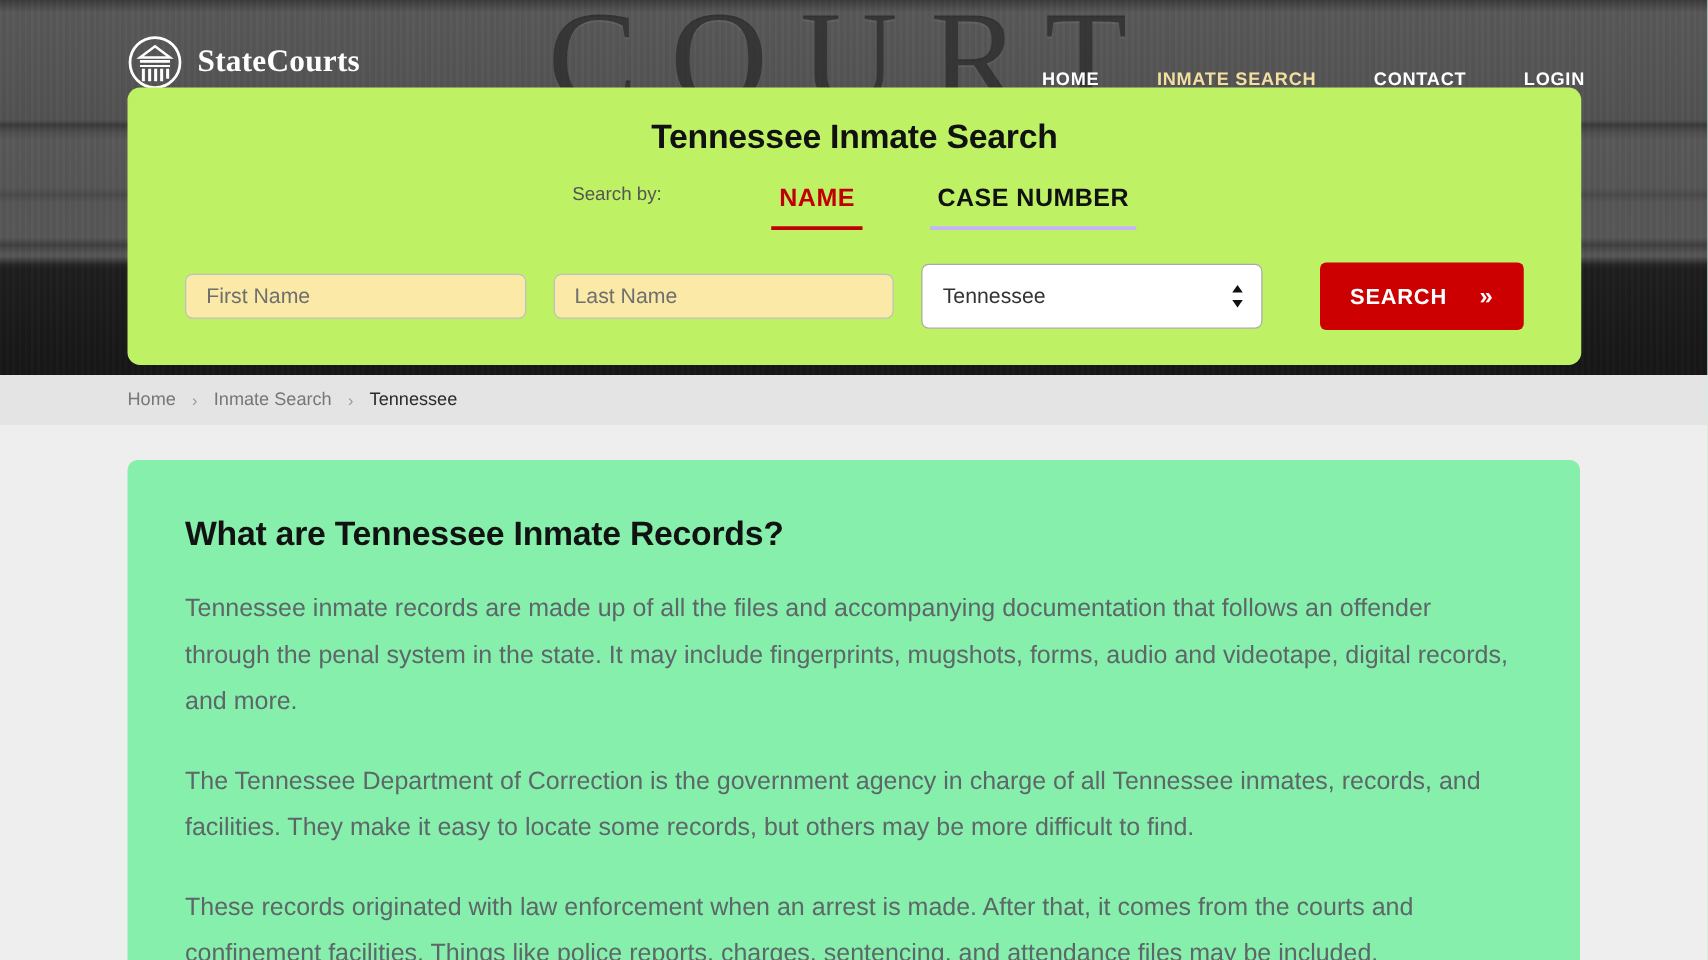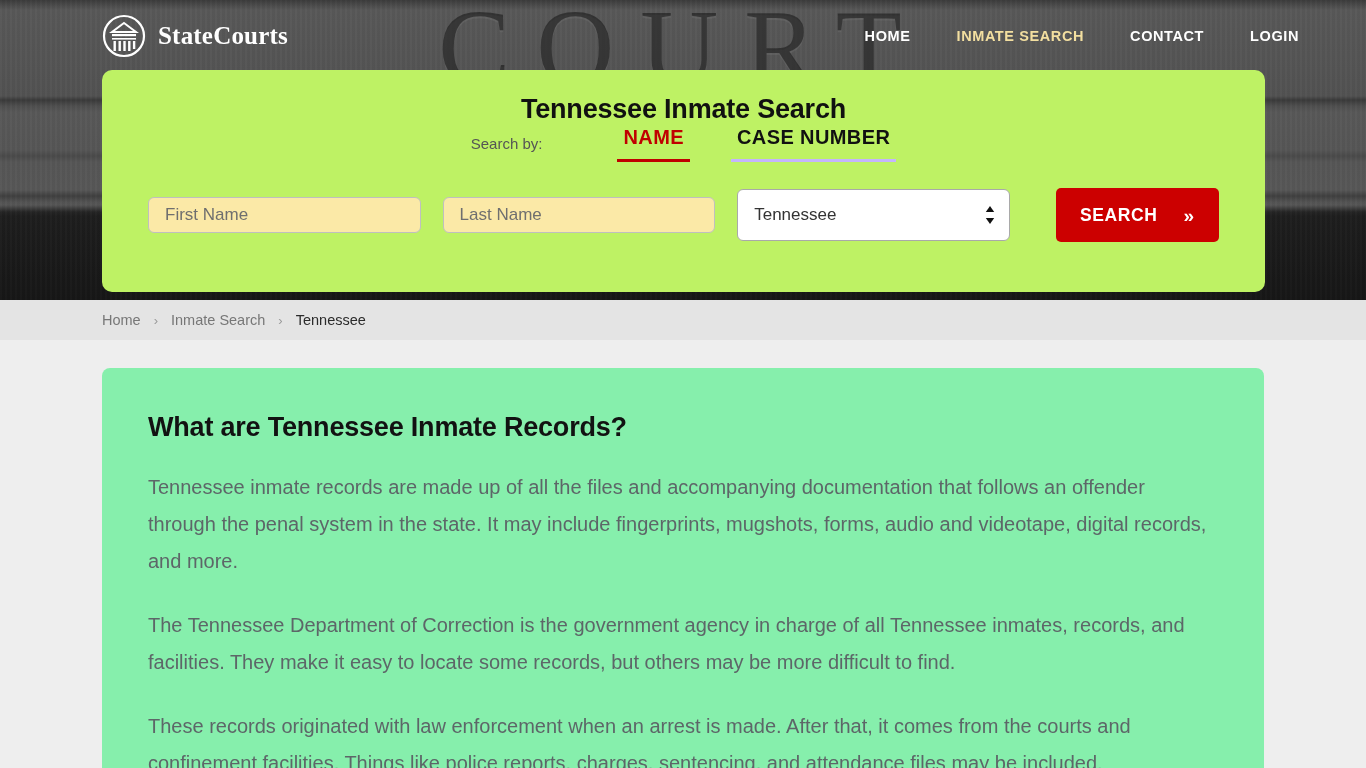--- a/index.html
+++ b/index.html
@@ -66,22 +66,22 @@
   }
   .hero-lettering .ln2 { display: block; margin-top: -28px; }
 
   
   .topbar {
     position: absolute;
     top: 0; left: 0;
     width: 1366px;
     height: 72px;
     display: flex;
-    align-items: center;
-    padding: 0 67px 0 102px;
+    align-items: flex-end;
+    padding: 0 98px 0 102px;
     z-index: 5;
   }
   .brand {
     display: flex;
     align-items: center;
     gap: 12px;
     text-decoration: none;
   }
   .brand-mark { width: 44px; height: 44px; display: block; }
   .brand-name {
@@ -121,24 +121,25 @@
   }
   .search-title {
     margin: 0;
     text-align: center;
     font-size: 27px;
     font-weight: 700;
     color: #111111;
     letter-spacing: -.2px;
   }
   .searchby-row {
-    display: flex;
-    align-items: center;
+    margin-top: 22px;
+    display: flex;
+    align-items: flex-start;
     justify-content: center;
-    gap: 0;
+    gap: 13px;
   }
   .searchby-label {
     font-size: 15px;
     color: #555555;
     margin-right: 75px;
   }
   .tab {
     font-size: 20px;
     font-weight: 700;
     letter-spacing: .4px;

